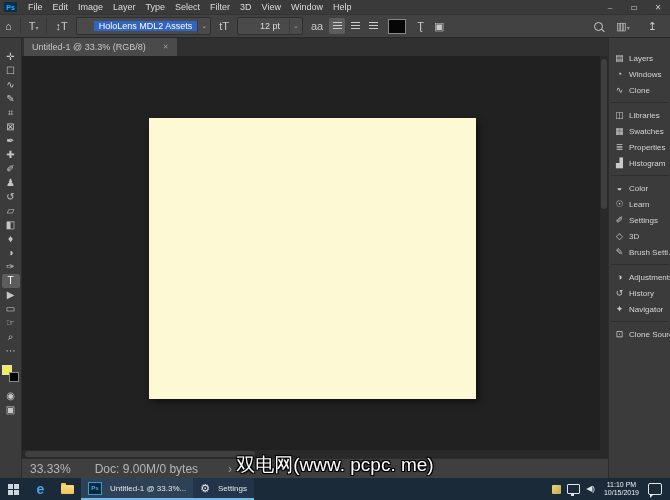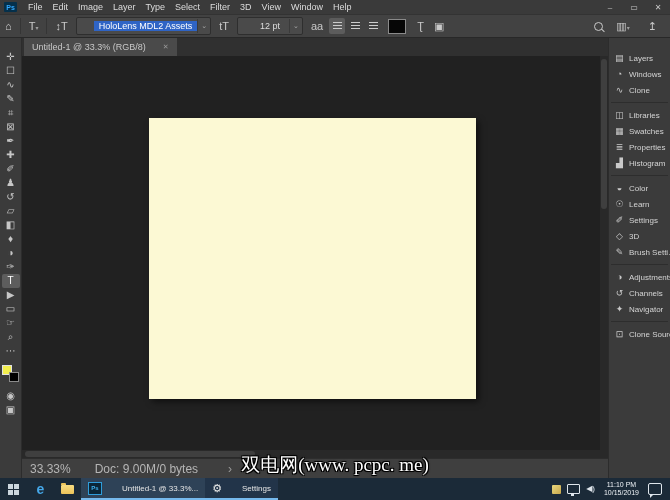--- a/index.html
+++ b/index.html
@@ -76,33 +76,33 @@
   .dock{position:absolute;top:38px;right:0;width:62px;height:440px;background:#3b3b3b;
         border-left:1px solid #2c2c2c;box-sizing:border-box;padding-top:12px;}
   .panel-item{height:16px;display:flex;align-items:center;gap:4px;padding-left:5px;
               color:#d4d4d4;font-size:8px;white-space:nowrap;}
   .panel-item .pi-icon{width:11px;text-align:center;color:#c9c9c9;font-size:9px;flex:none;}
   .panel-item.gap{margin-top:9px;position:relative;}
   .panel-item.gap::before{content:"";position:absolute;top:-5px;left:2px;right:2px;height:1px;background:#2d2d2d;}
 
   
   .watermark{position:absolute;top:452px;left:50%;transform:translateX(-50%);color:#fff;
-             font-size:19px;font-family:Liberation Serif, serif;white-space:nowrap;z-index:50;
+             font-size:19px;font-family:Liberation Sans, sans-serif;white-space:nowrap;z-index:50;
              text-shadow:0 0 3px #000,1px 1px 0 #000,-1px -1px 0 #000,1px -1px 0 #000,-1px 1px 0 #000;}
 
   
   .taskbar{position:absolute;bottom:0;left:0;width:670px;height:22px;background:#1b2a38;
            display:flex;align-items:stretch;z-index:40;}
   .tb-btn{display:flex;align-items:center;justify-content:center;width:27px;flex:none;}
   .win-logo{display:grid;grid-template-columns:5px 5px;grid-template-rows:5px 5px;gap:1px;}
   .win-logo span{background:#ccd6de;}
   .edge-e{color:#45a7e8;font-size:14px;font-weight:bold;}
   .folder{width:13px;height:9px;background:linear-gradient(#f9dd82,#ecc35a);border-radius:1px;position:relative;}
   .folder::before{content:"";position:absolute;top:-2px;left:0;width:5px;height:2px;background:#ecc35a;border-radius:1px 1px 0 0;}
-  .task{display:flex;align-items:center;gap:20px;padding:0 7px;font-size:8px;color:#e6e6e6;
+  .task{display:flex;align-items:center;gap:8px;padding:0 7px;font-size:8px;color:#e6e6e6;
         border-bottom:2px solid #76b9ed;box-sizing:border-box;white-space:nowrap;flex:none;}
   .task.active{background:#2e4257;}
   .task.inactive{background:#223449;}
   .ps-badge{width:12px;height:11px;background:#0b2637;border:1px solid #2f9ddb;color:#3fb1f0;
             font-size:6px;font-weight:bold;display:flex;align-items:center;justify-content:center;flex:none;}
   .gear{font-size:11px;color:#e8e8e8;line-height:1;}
   .tray{margin-left:auto;display:flex;align-items:center;gap:6px;padding-right:4px;color:#dfe6ec;}
   .tray-app{width:9px;height:9px;background:linear-gradient(135deg,#e8d77e,#c9a84c);border-radius:1px;}
   .monitor{width:11px;height:8px;border:1px solid #dfe6ec;border-radius:1px;position:relative;}
   .monitor::after{content:"";position:absolute;left:3px;bottom:-3px;width:3px;height:2px;background:#dfe6ec;}
@@ -326,21 +326,21 @@
       <div class="panel-item">
       <span class="pi-icon">✎</span>
       <span>Brush Setti...</span>
     </div>
       <div class="panel-item gap">
       <span class="pi-icon">◑</span>
       <span>Adjustments</span>
     </div>
       <div class="panel-item">
       <span class="pi-icon">↺</span>
-      <span>Channels</span>
+      <span>History</span>
     </div>
       <div class="panel-item">
       <span class="pi-icon">✦</span>
       <span>Navigator</span>
     </div>
       <div class="panel-item gap">
       <span class="pi-icon">⊡</span>
       <span>Clone Source</span>
     </div>
     </div>

